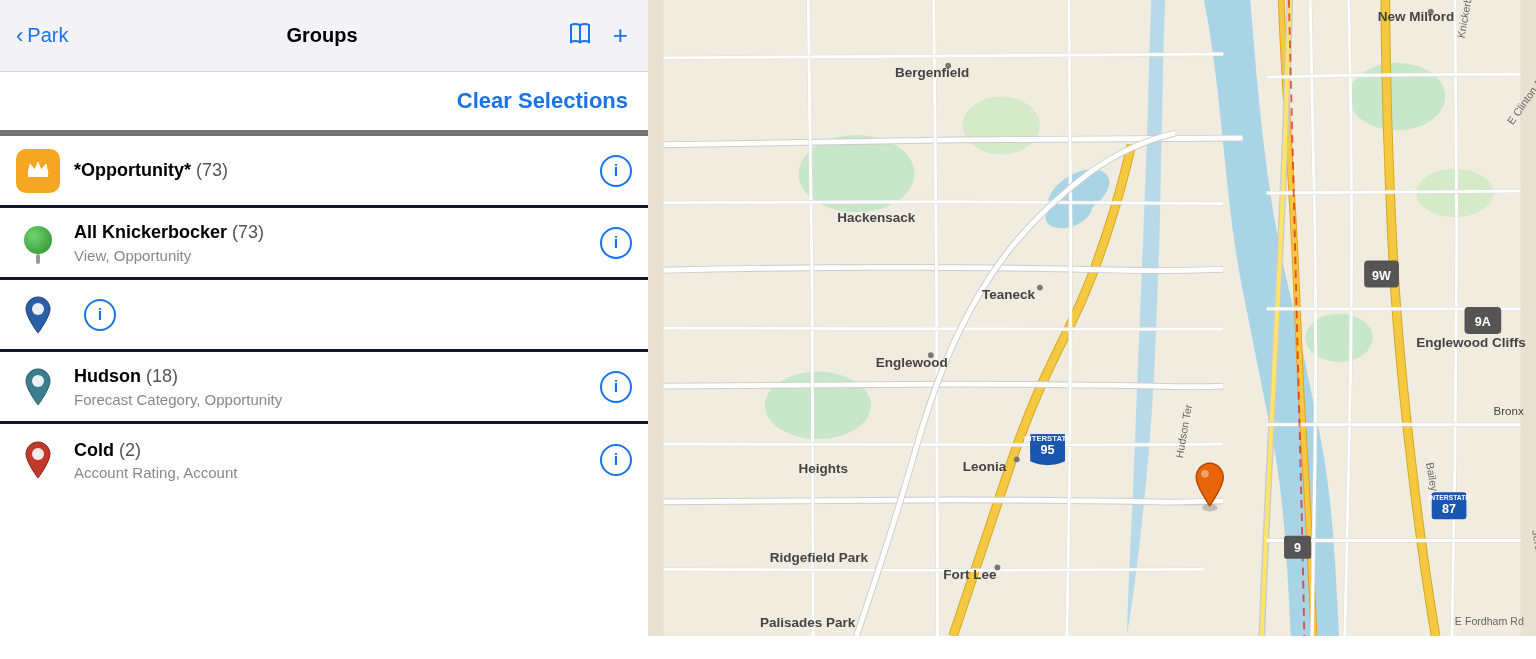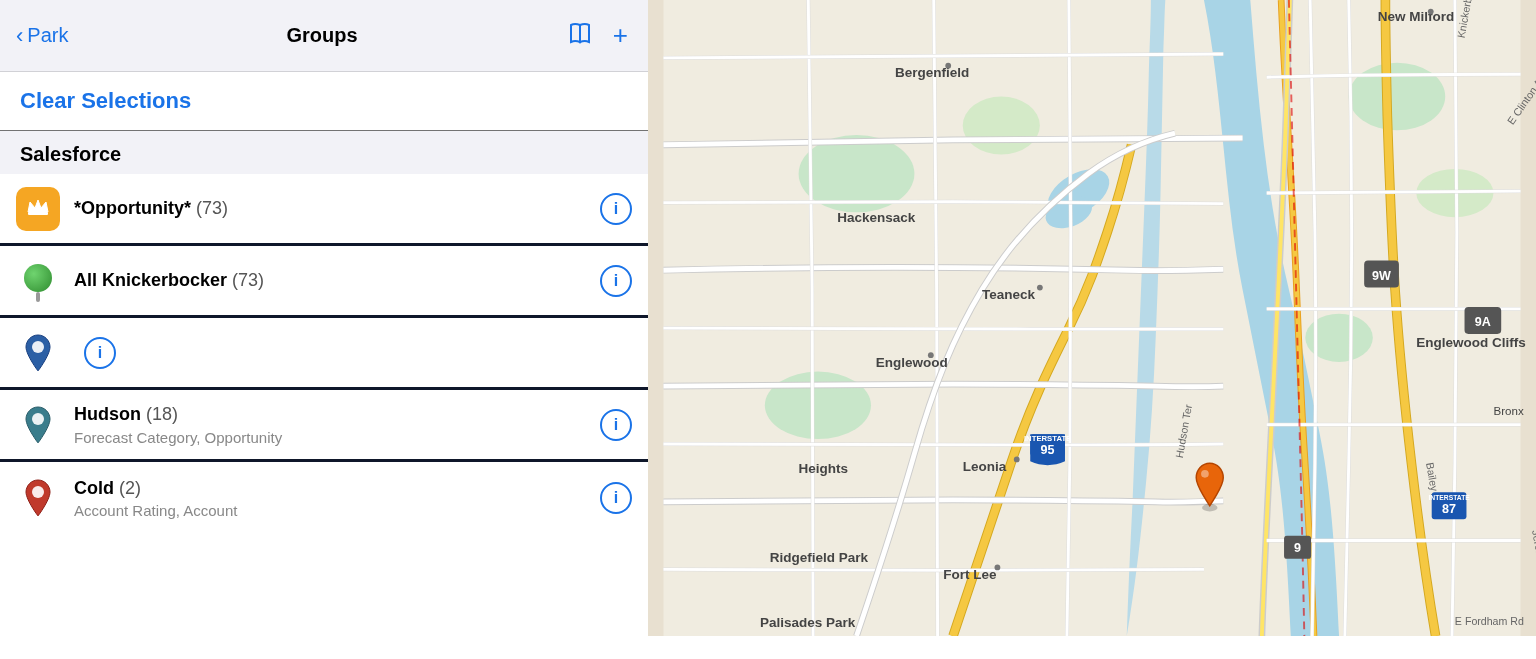--- a/index.html
+++ b/index.html
@@ -61,22 +61,22 @@
     .book-icon, .plus-icon {
       color: #1a73e8;
       font-size: 22px;
       cursor: pointer;
     }
 
     
     .clear-selections-bar {
       background: #fff;
       padding: 16px 20px;
-      text-align: left;
-      border-bottom: 1px solid #737373;
+      text-align: right;
+      border-bottom: 6px solid #737373;
     }
     .clear-selections-btn {
       color: #1a73e8;
       font-size: 22px;
       font-weight: 600;
       cursor: pointer;
     }
 
     
     .section-header {
@@ -240,21 +240,20 @@
         </svg>
       </span>
       <span class="plus-icon" style="font-size:26px;font-weight:300;color:#1a73e8;">+</span>
     </div>
   </div>
 
   <div class="clear-selections-bar">
     <span class="clear-selections-btn">Clear Selections</span>
   </div>
 
-  <div class="section-header">Salesforce</div>
 
   <div class="list">
 
     <div class="list-item" style="background:#fff;">
       <div class="item-icon orange-bg">
         <span class="crown">
           
           <svg width="26" height="20" viewBox="0 0 26 20" fill="white">
             <polygon points="3,16 5,6 10,12 13,4 16,12 21,6 23,16" stroke="white" stroke-width="1" fill="white"></polygon>
             <rect x="3" y="16" width="20" height="3" rx="1" fill="white"></rect>
@@ -274,20 +273,21 @@
       <div class="pin-icon-wrapper">
         <div style="display:flex;flex-direction:column;align-items:center;">
           <div class="green-ball"></div>
         </div>
       </div>
       <div class="item-text">
         <div class="item-title">
           <span>All Knickerbocker</span>
           <span class="item-count">(73)</span>
         </div>
+        <div class="item-subtitle">View, Opportunity</div>
       </div>
       <div class="info-btn">i</div>
     </div>
 
     <div class="list-item">
       <div class="pin-icon-wrapper">
         <svg width="32" height="40" viewBox="0 0 32 40" fill="none">
           <path d="M16 2 C9 2 4 8 4 14 C4 22 16 38 16 38 C16 38 28 22 28 14 C28 8 23 2 16 2Z" fill="#2b5fa5" stroke="#1a4080" stroke-width="1"></path>
           <circle cx="16" cy="14" r="6" fill="white" opacity="0.9"></circle>
         </svg>

